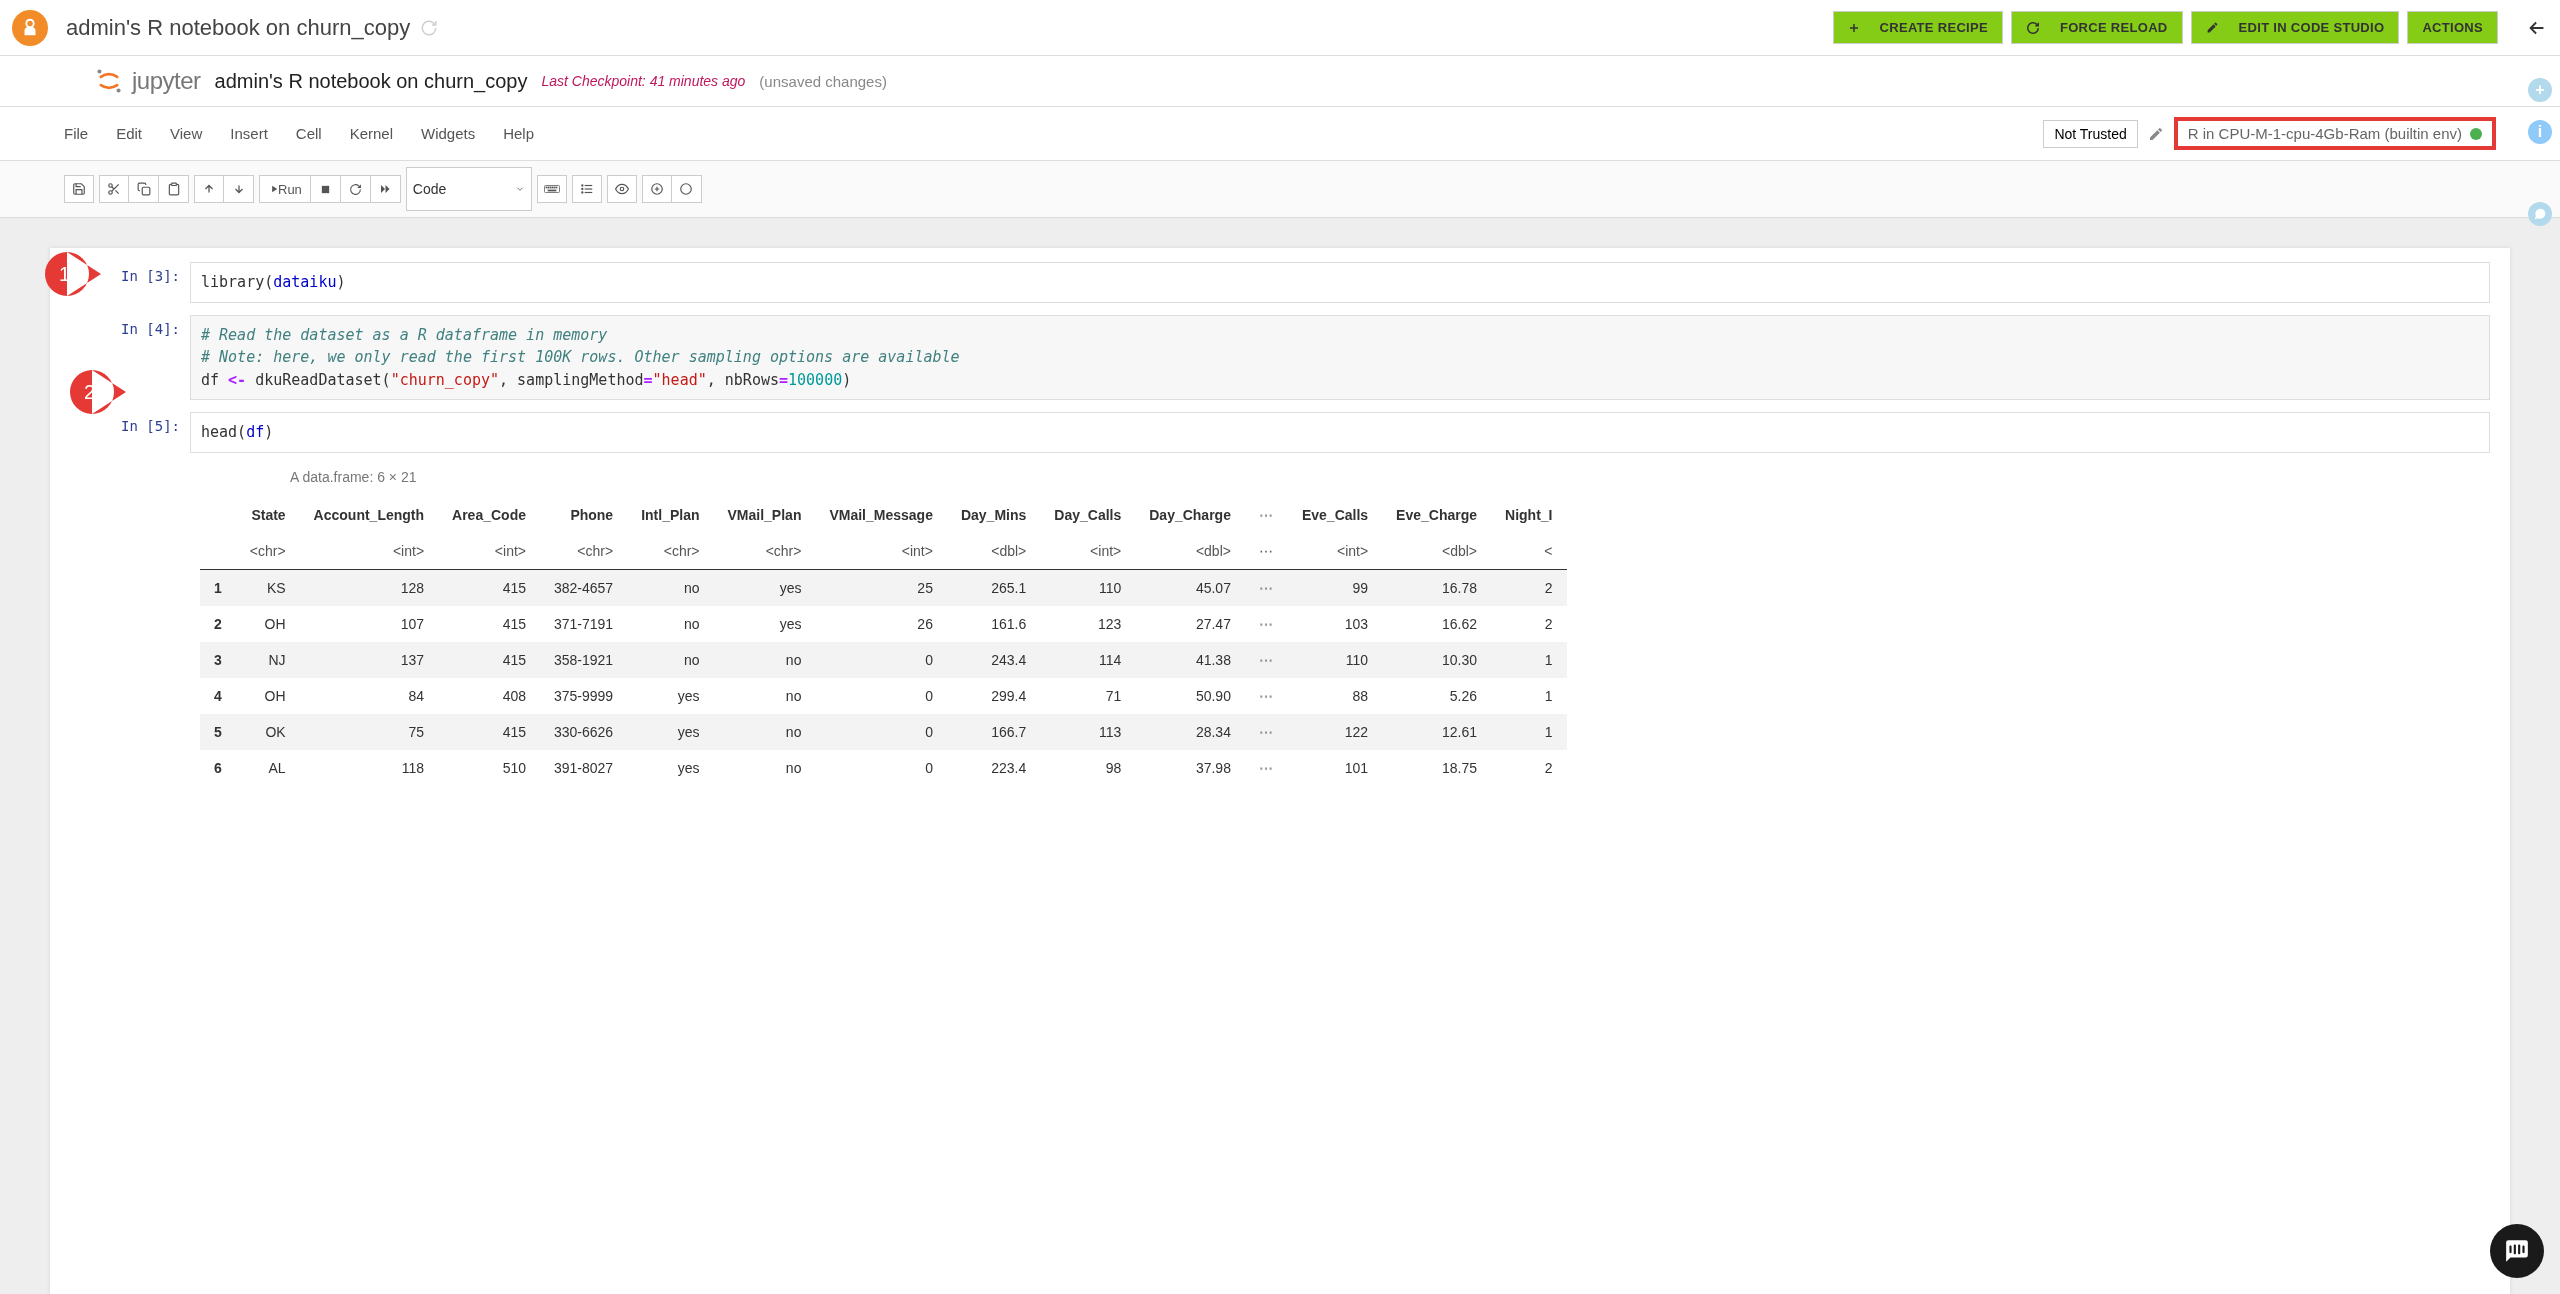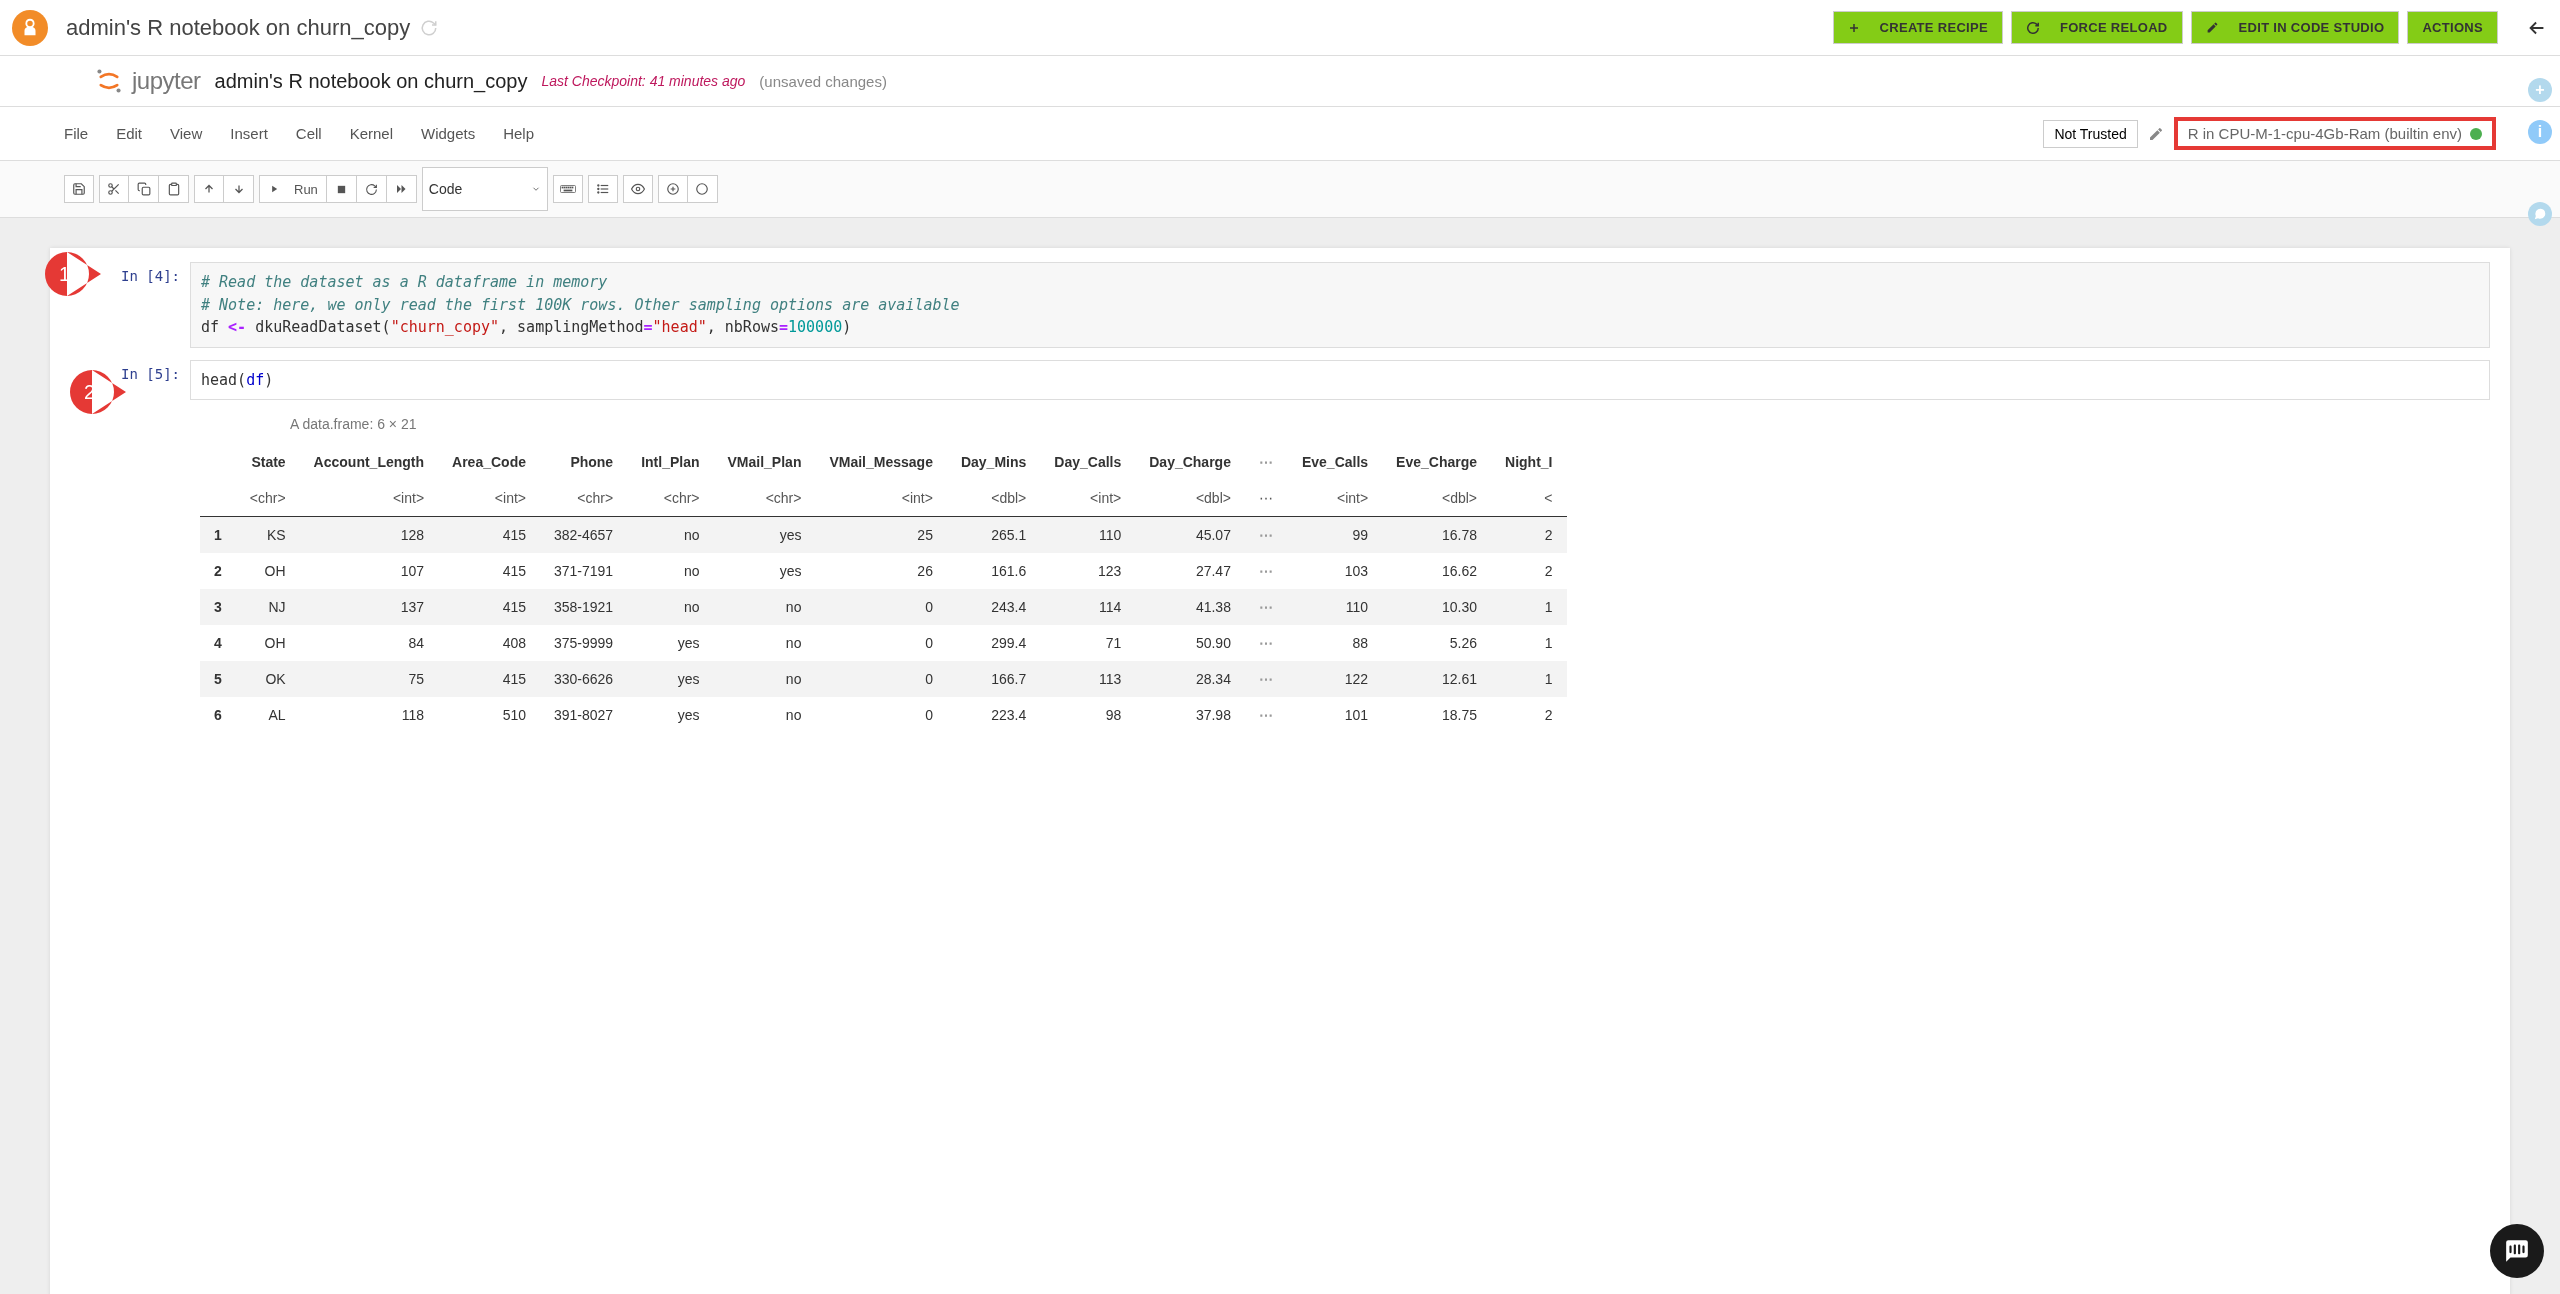--- a/index.html
+++ b/index.html
@@ -25,21 +25,21 @@
 .menu-bar { display: flex; align-items: center; border-top: 1px solid #ddd; border-bottom: 1px solid #ddd; padding: 0 64px; height: 55px; gap: 28px; }
 .menu-item { font-size: 15px; color: #555; cursor: pointer; }
 .menu-right { margin-left: auto; display: flex; align-items: center; gap: 10px; }
 .trust-btn { border: 1px solid #ccc; padding: 5px 10px; font-size: 14px; background: #fff; cursor: pointer; }
 .pencil-icon { cursor: pointer; color: #888; }
 .kernel-box { border: 4px solid #e53935; padding: 4px 10px; display: flex; align-items: center; gap: 8px; font-size: 15px; color: #666; }
 .status-dot { width: 12px; height: 12px; border-radius: 50%; background: #4caf50; }
 
 .toolbar { display: flex; align-items: center; padding: 6px 64px; gap: 5px; border-bottom: 1px solid #ddd; background: #fafafa; }
 .tb-btn { border: 1px solid #ccc; background: #fff; min-width: 30px; height: 28px; display: flex; align-items: center; justify-content: center; cursor: pointer; color: #555; font-size: 13px; }
-.tb-run { padding: 0 8px; gap: 16px; text-align: center; }
+.tb-run { padding: 0 8px; gap: 0; text-align: center; }
 .tb-group { display: flex; }
 .tb-group .tb-btn:not(:first-child) { border-left: none; }
 .cell-type-select { border: 1px solid #ccc; height: 44px; width: 126px; padding: 0 6px; background: #fff; cursor: pointer; display: flex; align-items: center; justify-content: space-between; font-size: 14px; }
 
 .notebook-area { background: #eee; padding: 30px 0; height: calc(100vh - 185px); overflow: auto; position: relative; }
 .notebook-inner { background: #fff; margin: 0 50px; padding: 10px 0; box-shadow: 0 0 4px rgba(0,0,0,0.1); min-height: 100%; }
 
 .cell { display: flex; padding: 4px 20px; margin-bottom: 4px; }
 .prompt { width: 120px; text-align: right; padding: 6px 10px 0 0; font-family: "Menlo", monospace; font-size: 14px; color: #2e3f8f; flex-shrink: 0; }
 .input-area { flex: 1; border: 1px solid #ddd; background: #f7f7f7; padding: 8px 10px; font-family: "Menlo", monospace; font-size: 15px; line-height: 1.5; white-space: pre; overflow-x: auto; }
@@ -272,20 +272,24 @@
   </div>
   <div class="annotation" style="top:152px;left:70px">
     <svg viewBox="0 0 56 44">
         <path d="M22 0 A22 22 0 1 0 22 44 A22 22 0 0 0 22 0 M22 0 L56 22 L22 44" fill="#e53935"></path>
       </svg>
     <span class="ann-num">2</span>
   </div>
 
   <div class="notebook-inner">
 
+    <div class="cell">
+      <div class="prompt">In [3]:</div>
+      <div class="input-area white-bg" id="code-0">library(<span class="code-kw2">dataiku</span>)</div>
+    </div>
 
     <div class="cell">
       <div class="prompt">In [4]:</div>
       <div class="input-area" id="code-1"><span class="code-cmt"># Read the dataset as a R dataframe in memory</span>
 <span class="code-cmt"># Note: here, we only read the first 100K rows. Other sampling options are available</span>
 df <span class="code-op">&lt;-</span> dkuReadDataset(<span class="code-str">"churn_copy"</span>, samplingMethod<span class="code-op">=</span><span class="code-str">"head"</span>, nbRows<span class="code-op">=</span><span class="code-num">100000</span>)</div>
     </div>
 
     <div class="cell">
       <div class="prompt">In [5]:</div>

